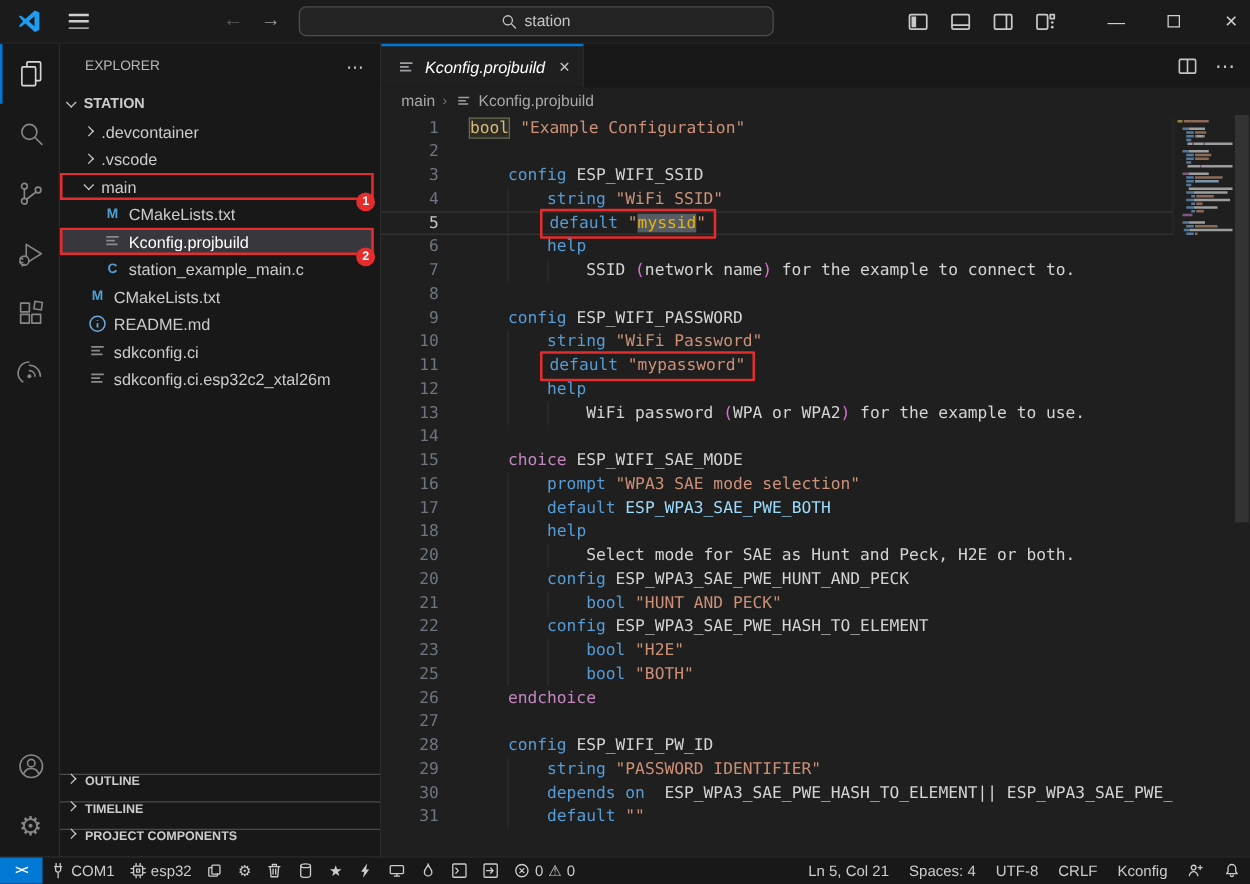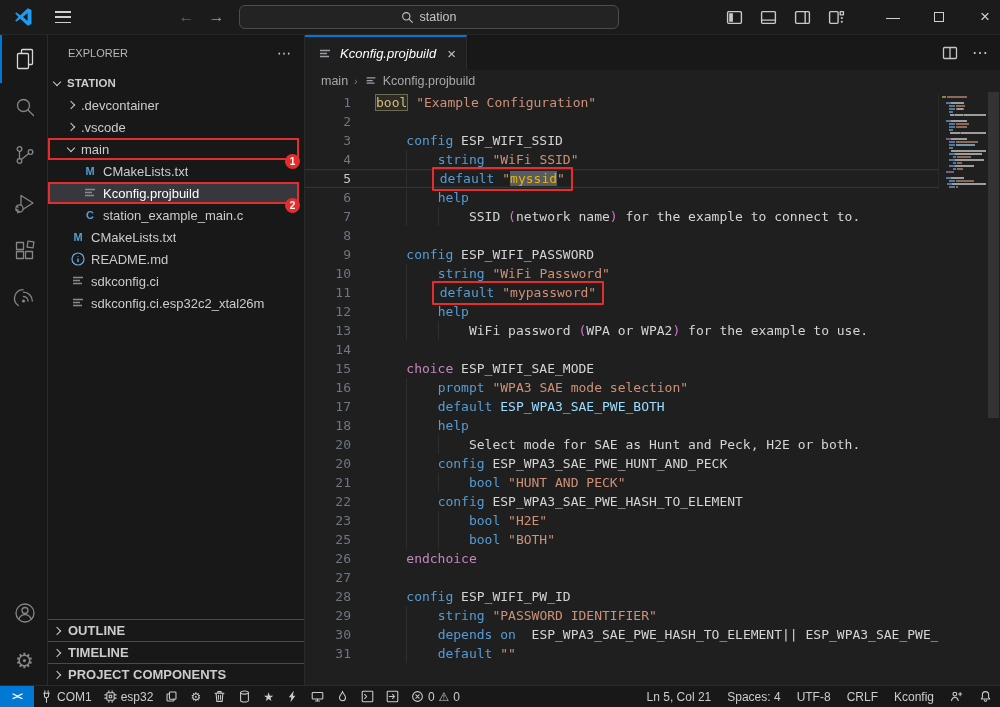--- a/index.html
+++ b/index.html
@@ -45,22 +45,22 @@
   .row.annotated{box-shadow:inset 0 0 0 2px #e62c2c}
   .chev{width:6px;height:6px;border-right:1.4px solid #cccccc;border-bottom:1.4px solid #cccccc;flex:none;margin-right:7px}
   .chev.down{transform:rotate(45deg);margin-top:-3px}
   .chev.right{transform:rotate(-45deg)}
   .bold{font-weight:bold;font-size:11.5px}
   .letter-icon{font-weight:bold;font-size:11px;width:16px;text-align:center;flex:none;margin-right:5px}
   .svgi{width:16px;height:16px;flex:none;margin-right:5px}
   .num-badge{position:absolute;width:15px;height:15px;border-radius:50%;background:#e62c2c;color:#fff;
     font-size:10px;font-weight:bold;display:flex;align-items:center;justify-content:center;right:-1px;bottom:-9px;z-index:6}
   .sb-sections{flex:none}
-  .section{height:22px;border-top:1px solid #4a4a4a;display:flex;align-items:center;gap:8px;
-    font-size:13px;font-weight:bold;color:#cccccc;padding-left:6px}
+  .section{height:22px;border-top:1px solid #4a4a4a;display:flex;align-items:flex-start;gap:8px;
+    font-size:10px;font-weight:bold;color:#cccccc;padding-left:6px}
   .section .chev{margin-right:0}
 
   
   .editor-group{flex:1;display:flex;flex-direction:column;background:#1f1f1f;min-width:0;position:relative}
   .tabbar{height:35px;background:#181818;display:flex;align-items:stretch;flex:none}
   .tab{background:#1f1f1f;border-top:2px solid #0078d4;border-right:1px solid #2b2b2b;
     display:flex;align-items:center;gap:7px;padding:0 10px 0 12px;font-size:13px;color:#ffffff;font-style:italic}
   .tab .svgi{margin-right:0}
   .tab-close{font-style:normal;font-size:15px;color:#c5c5c5;margin-left:4px}
   .editor-actions{margin-left:auto;display:flex;gap:14px;align-items:center;color:#c5c5c5;padding-right:12px}

